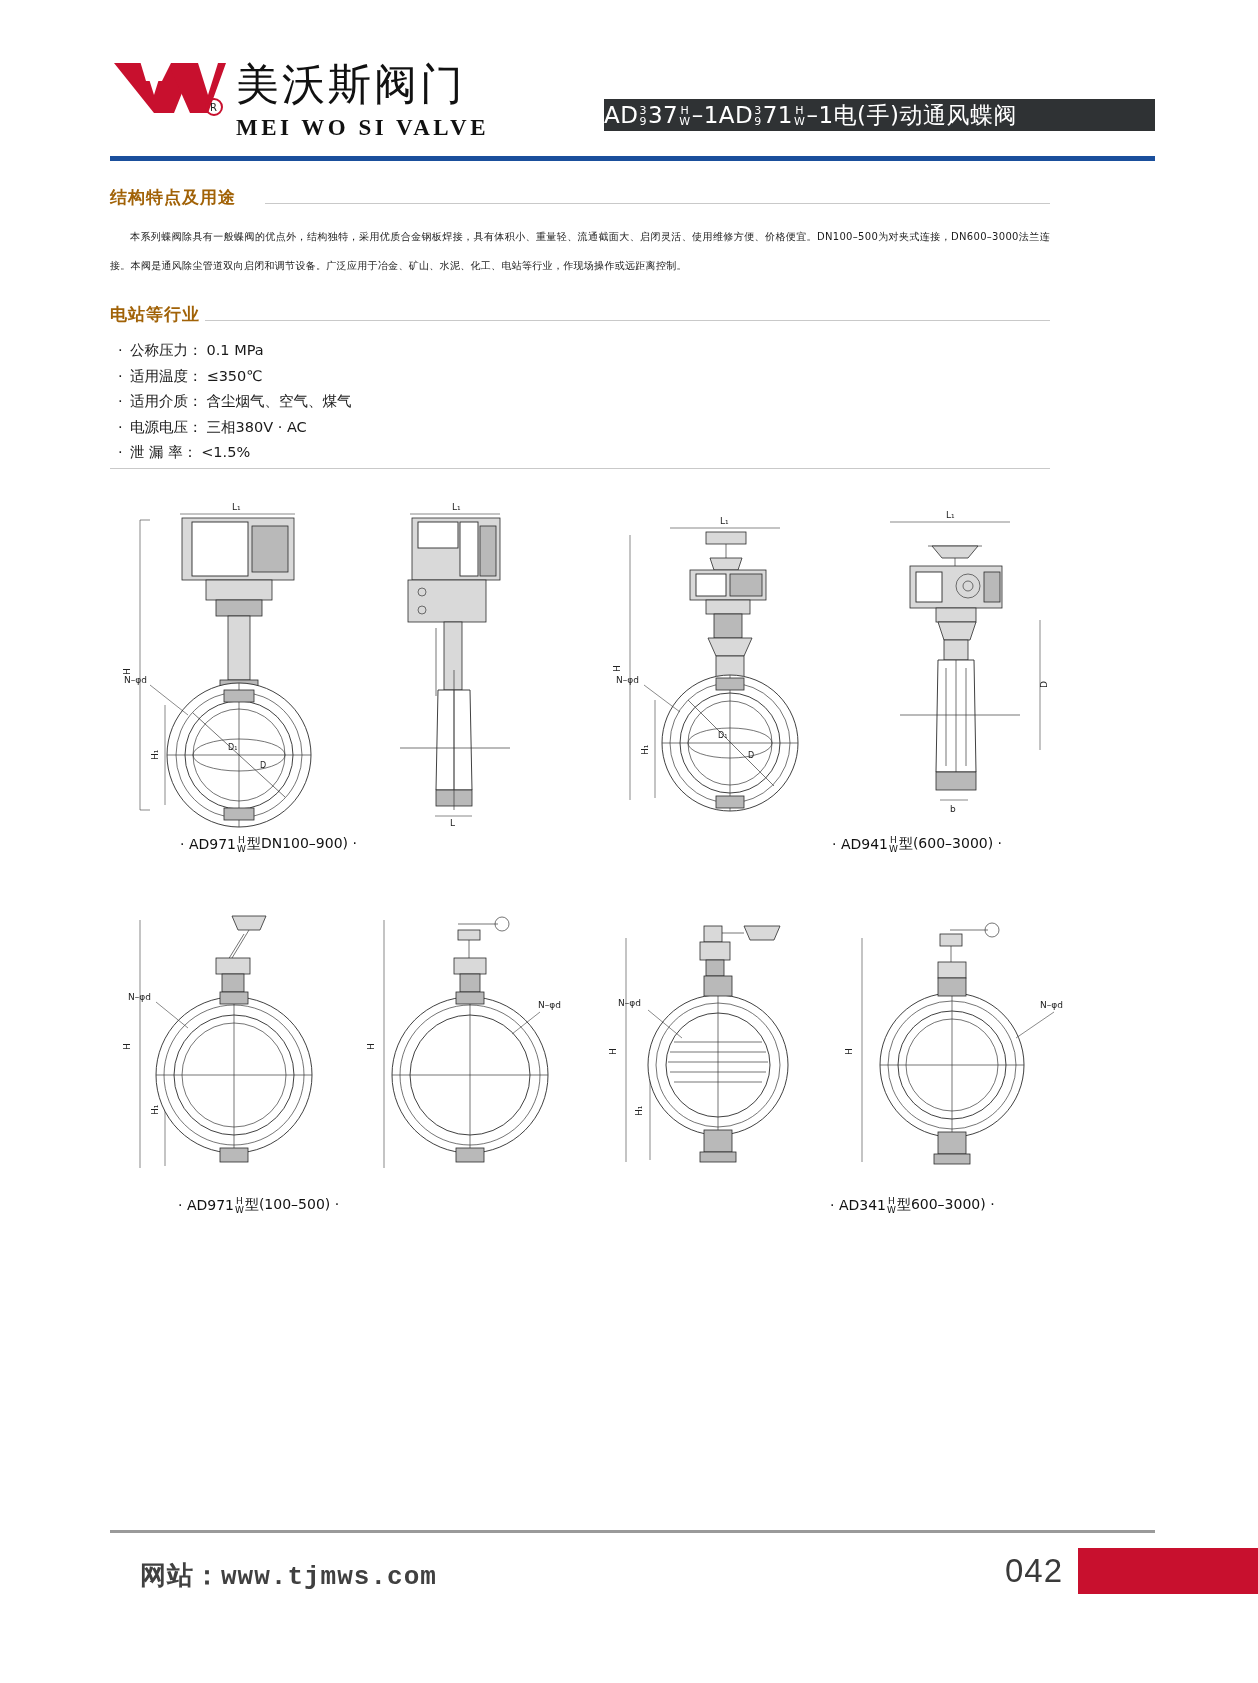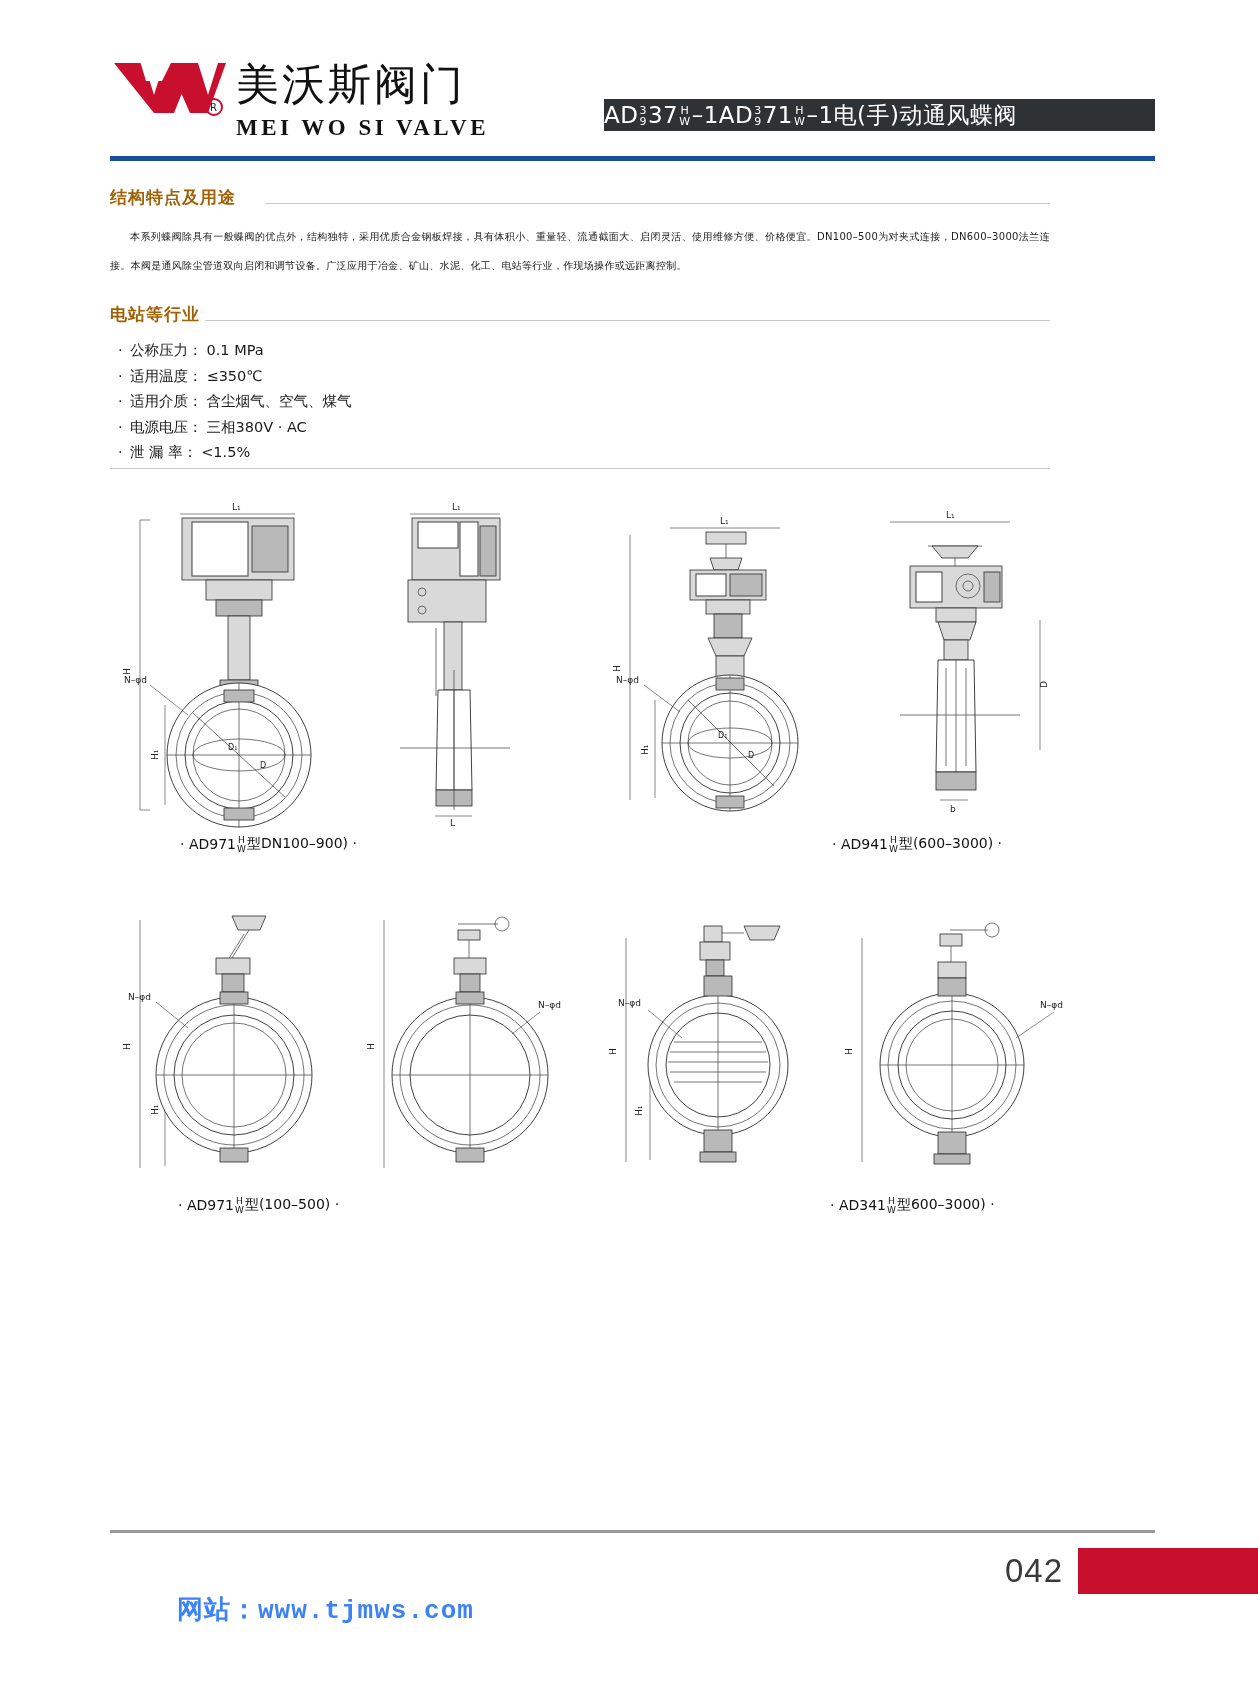--- a/index.html
+++ b/index.html
@@ -89,23 +89,23 @@
   svg .thin{stroke:#3a3a3a;fill:none;stroke-width:0.7;}
   svg .dim{stroke:#3a3a3a;fill:none;stroke-width:0.6;}
   svg .fillg{fill:#d9d9d9;stroke:#2b2b2b;stroke-width:0.8;}
   svg .filld{fill:#b9b9b9;stroke:#2b2b2b;stroke-width:0.8;}
   svg .white{fill:#ffffff;stroke:#2b2b2b;stroke-width:0.9;}
   svg text{font-family:"DejaVu Sans","Liberation Sans",sans-serif;fill:#222;}
 
   
   .footer-rule{position:absolute;left:110px;top:1530px;width:1045px;height:3px;background:#9a9a9a;}
   .footer-url{
-    position:absolute;left:140px;top:1592px;
+    position:absolute;left:140px;top:1558px;
     font-family:"Liberation Mono","DejaVu Sans Mono",monospace;
-    font-size:26px;color:#3b82f6;letter-spacing:1px;font-weight:bold;margin-left:37px;
+    font-size:26px;color:#404040;letter-spacing:1px;font-weight:bold;
   }
   .page-num{
     position:absolute;right:195px;top:1552px;font-size:33px;color:#3a3a3a;
     font-family:"Liberation Sans","DejaVu Sans",sans-serif;letter-spacing:1px;
   }
   .footer-red{position:absolute;right:0;top:1548px;width:180px;height:46px;background:#c8102e;}
 </style>
 </head>
 <body>
 

